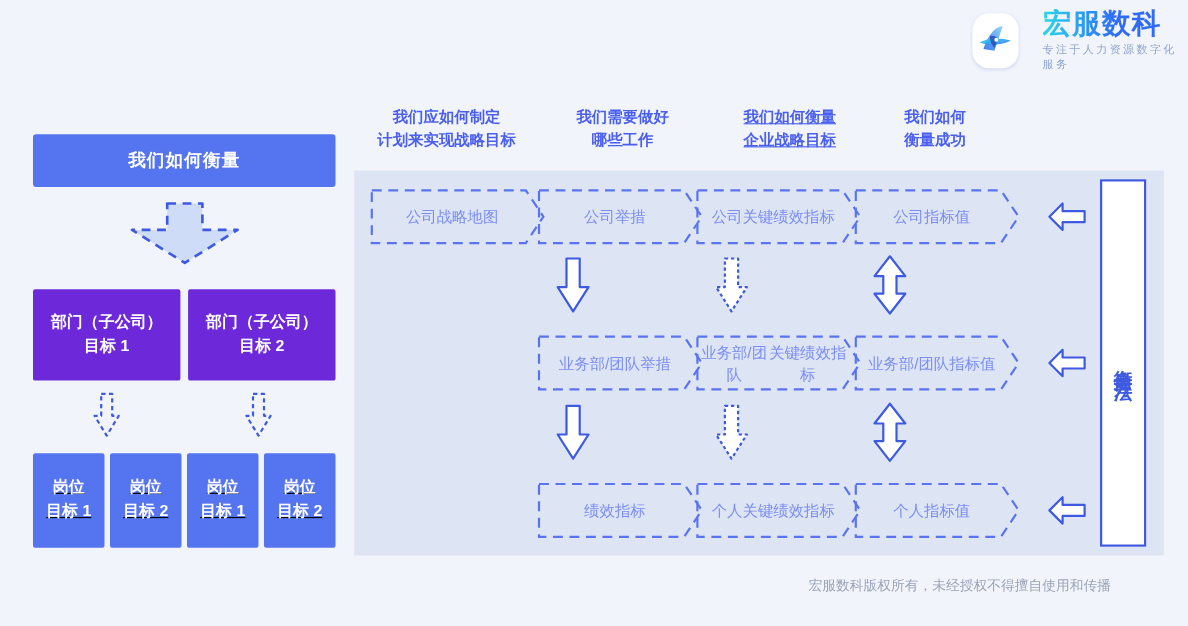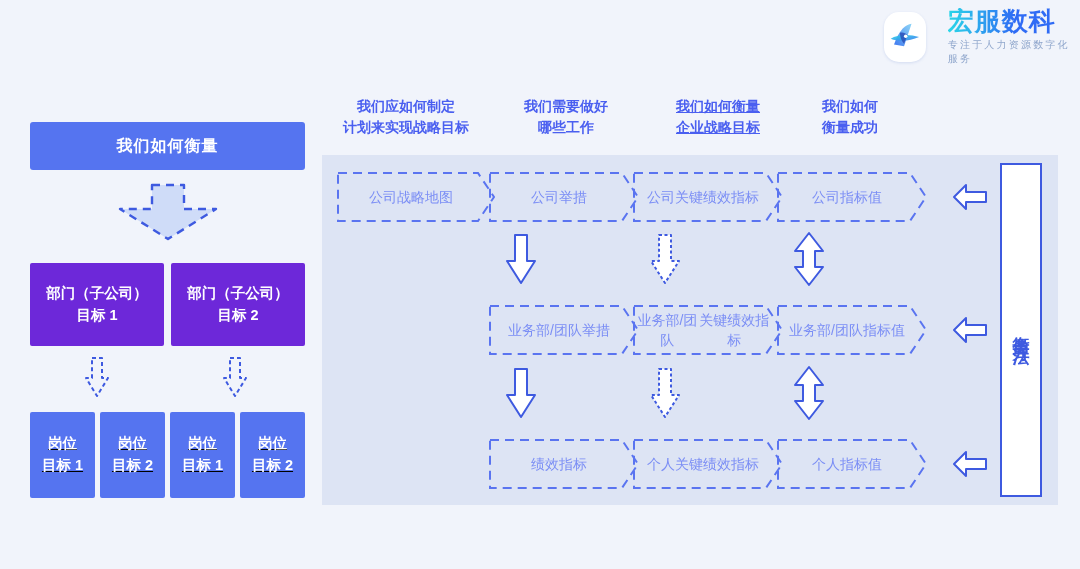--- a/index.html
+++ b/index.html
@@ -322,14 +322,15 @@
           <path d="M2 15 L14 3 L14 10 L34 10 L34 20 L14 20 L14 27 Z" fill="#ffffff" stroke="#3e5ae0" stroke-width="2" stroke-linejoin="round"></path>
         </svg>
       </div>
     </div>
   </div>
 
   <div class="vbar">
     <span>衡量方法</span>
   </div>
 
+  <div class="footer">宏服数科版权所有，未经授权不得擅自使用和传播</div>
 
 </div>
 
 </body></html>

